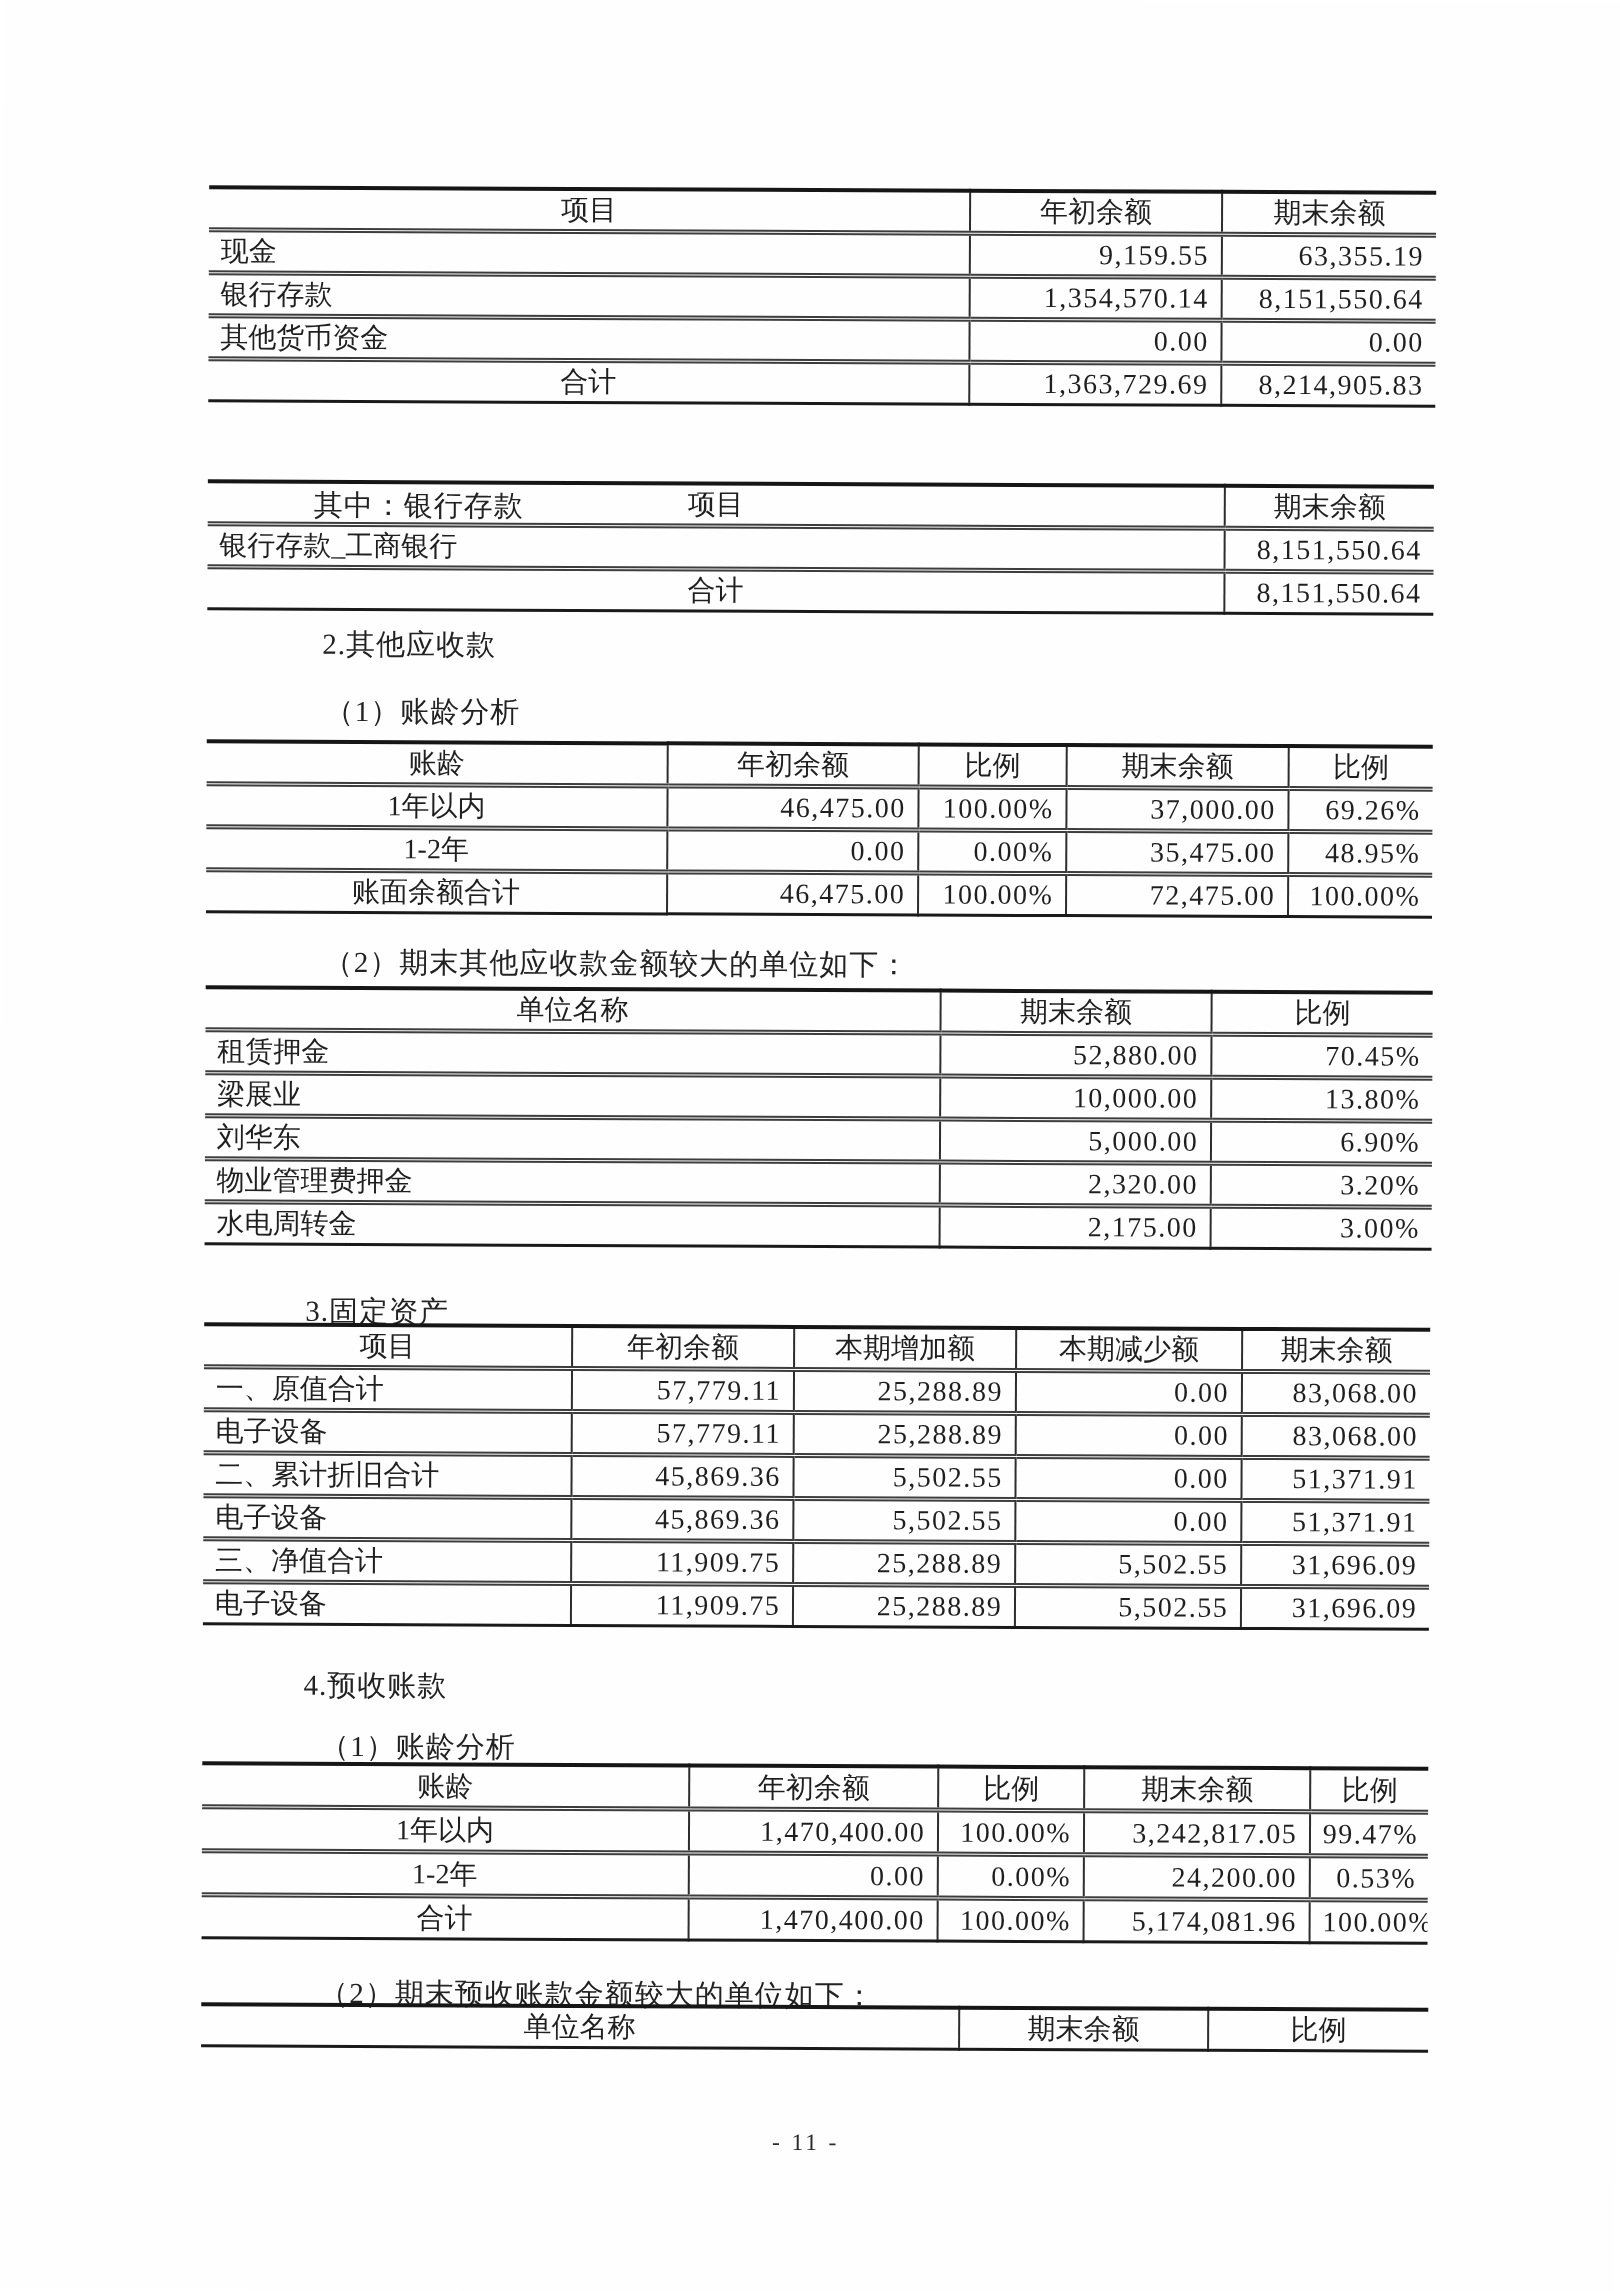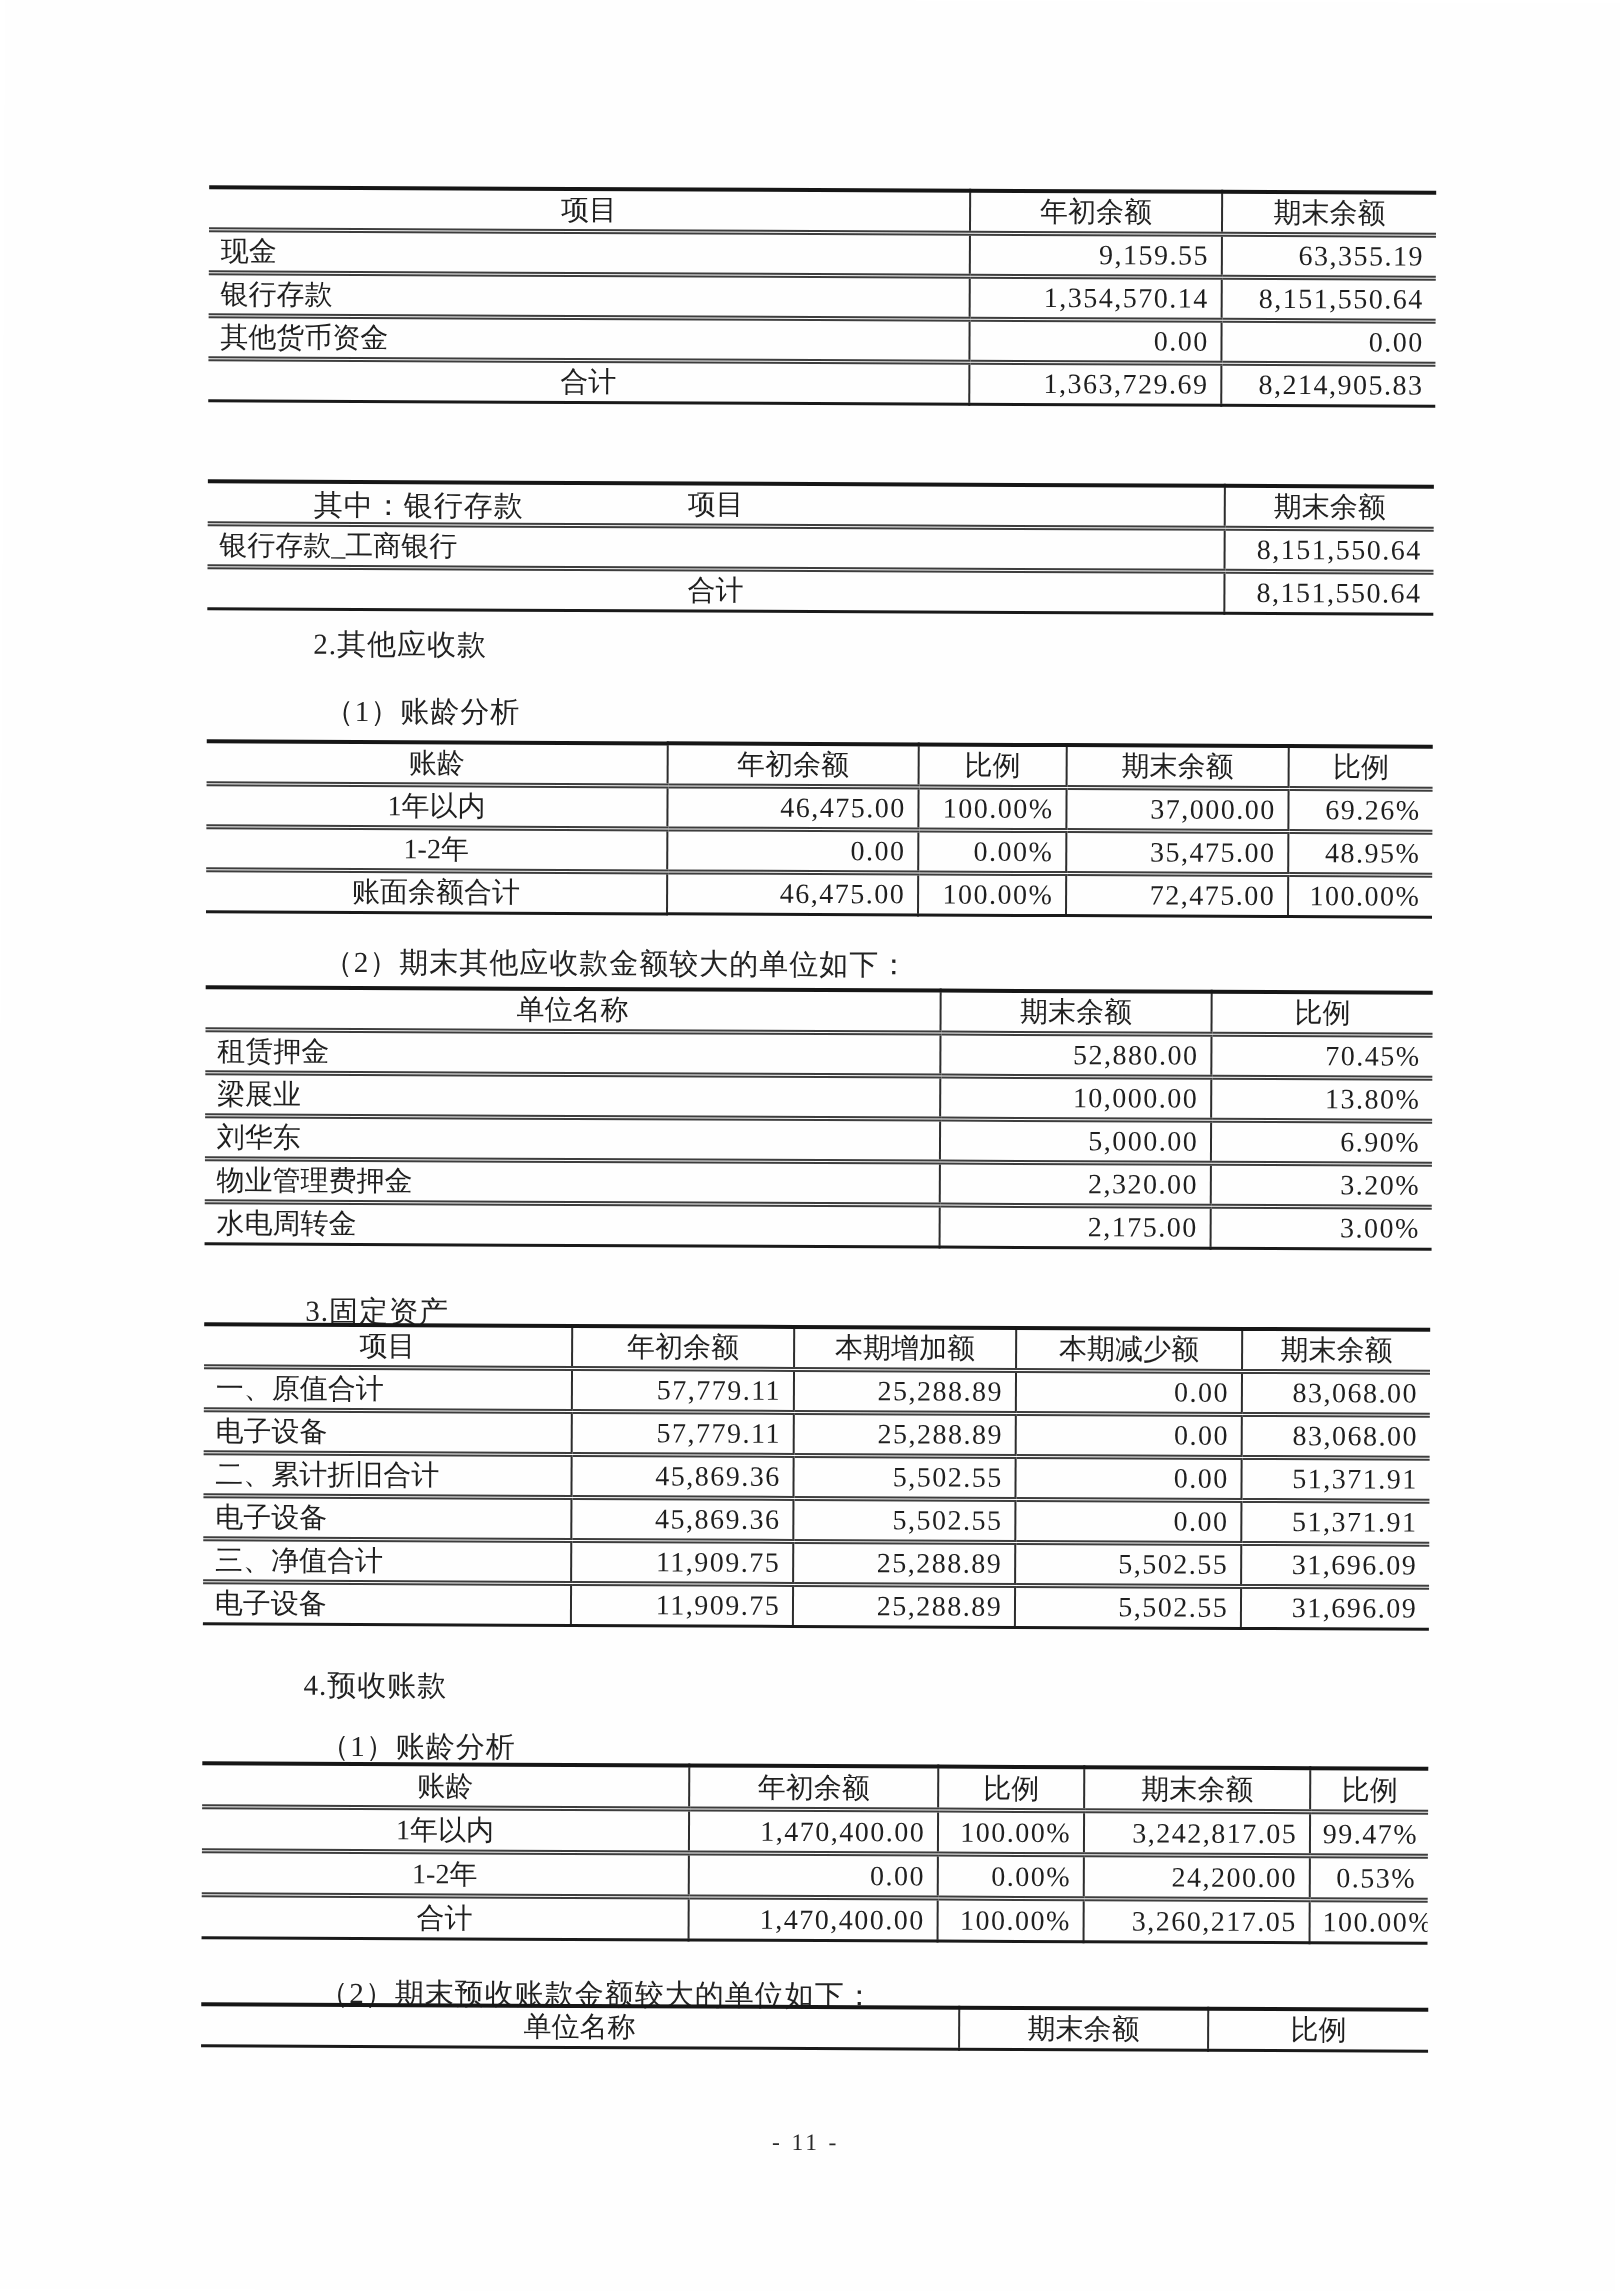--- a/index.html
+++ b/index.html
@@ -109,21 +109,21 @@
         <td class="l">银行存款_工商银行</td>
         <td class="num">8,151,550.64</td>
       </tr>
       <tr>
         <td class="c">合计</td>
         <td class="num">8,151,550.64</td>
       </tr>
     </tbody>
   </table>
 
-  <div class="hd" style="top:627px;left:311px;">2.其他应收款</div>
+  <div class="hd" style="top:627px;left:320px;">2.其他应收款</div>
   <div class="hd" style="top:694px;left:323px;">（1）账龄分析</div>
 
   <table class="tbl t3" style="top:742px;">
     <colgroup>
         <col style="width:461px">
         <col style="width:251px">
         <col style="width:148px">
         <col style="width:222px">
         <col style="width:144px">
       </colgroup>
@@ -302,21 +302,21 @@
         <td class="c">1-2年</td>
         <td class="num">0.00</td>
         <td class="num">0.00%</td>
         <td class="num">24,200.00</td>
         <td class="num">0.53%</td>
       </tr>
       <tr>
         <td class="c">合计</td>
         <td class="num">1,470,400.00</td>
         <td class="num">100.00%</td>
-        <td class="num">3,260,217.05</td>
+        <td class="num">5,174,081.96</td>
         <td class="num">100.00%</td>
       </tr>
     </tbody>
   </table>
 
   <div class="hd" style="top:1976px;left:323px;">（2）期末预收账款金额较大的单位如下：</div>
 
   <table class="tbl t7 headonly" style="top:2005px;">
     <colgroup>
         <col style="width:758px">

